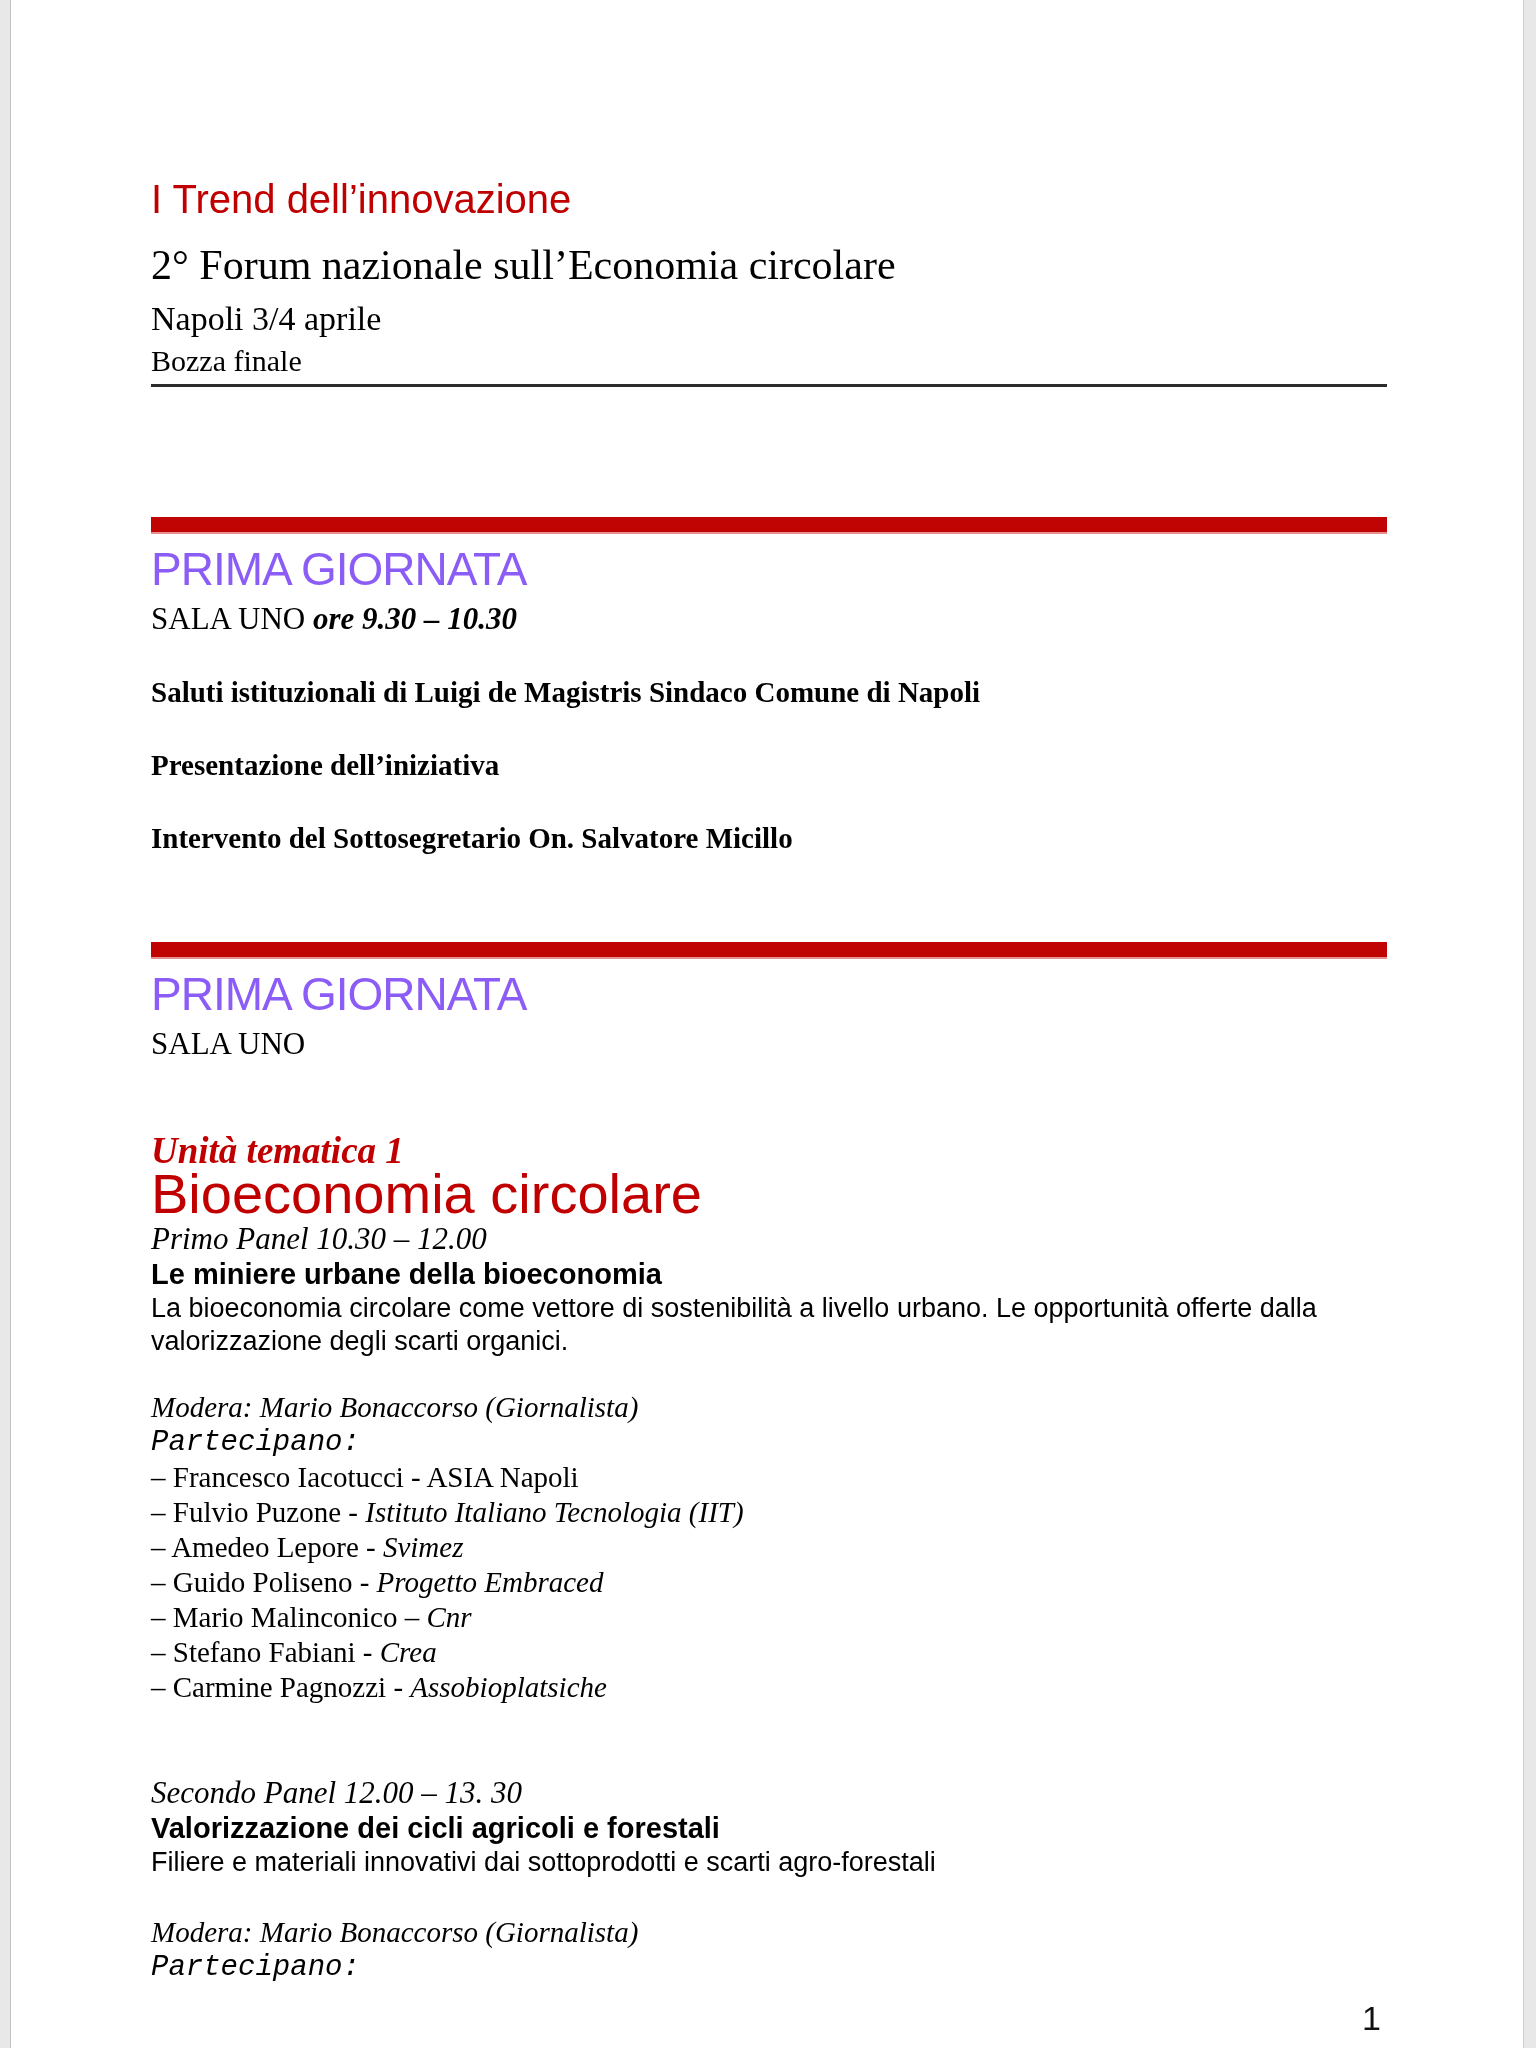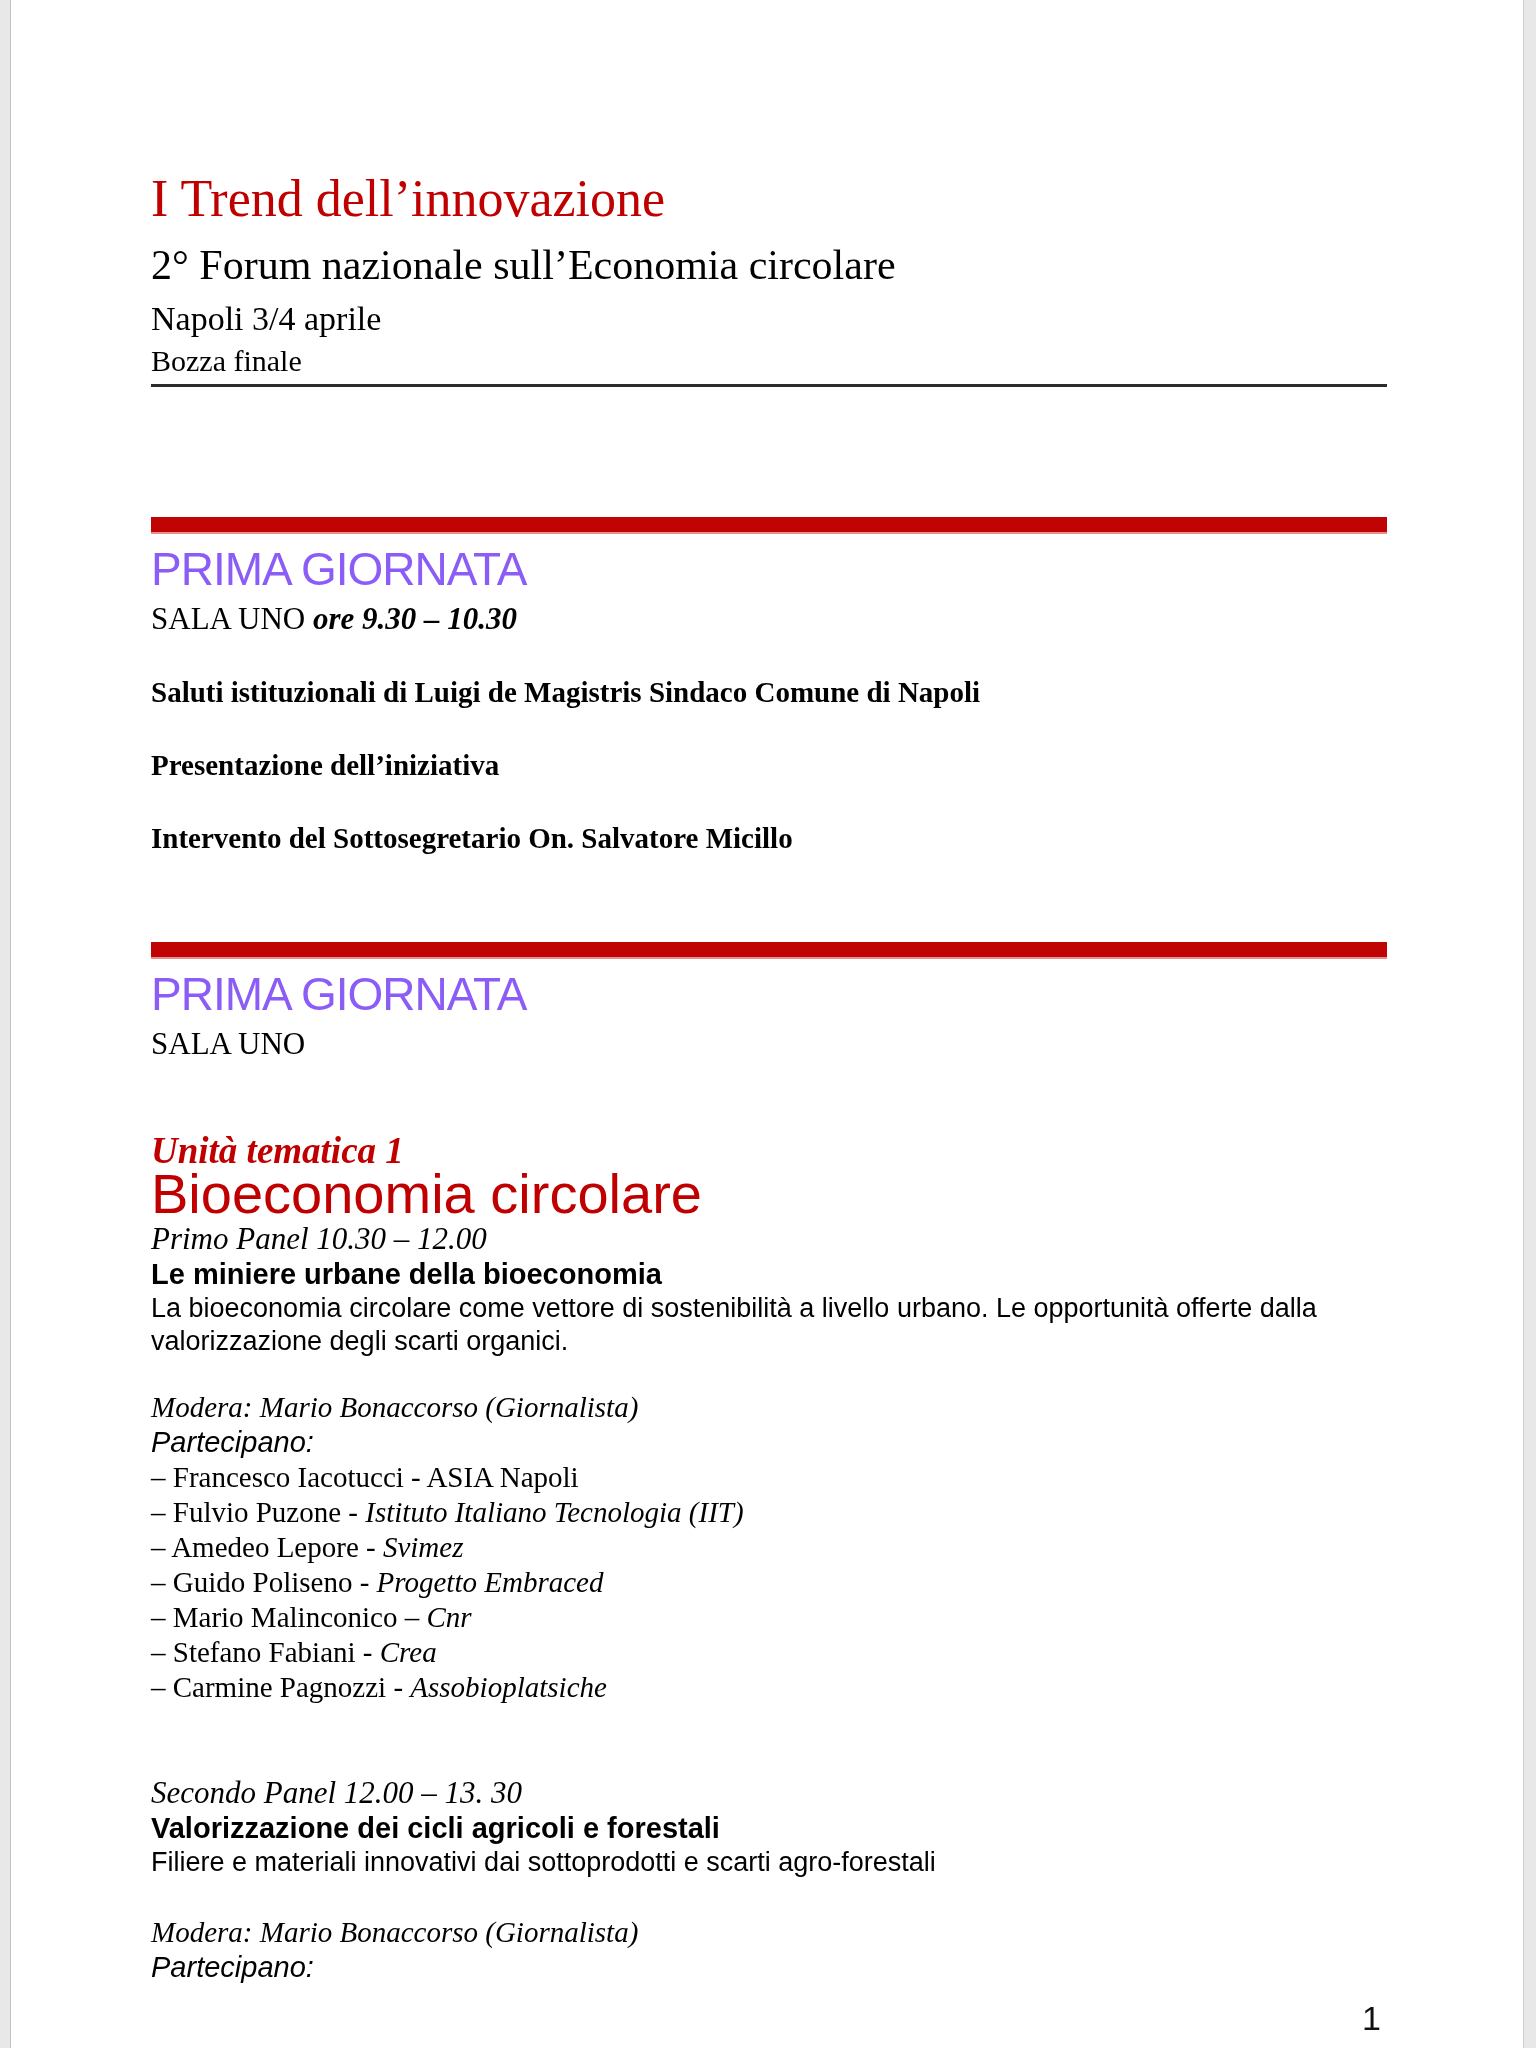--- a/index.html
+++ b/index.html
@@ -20,23 +20,23 @@
     border-left: 1px solid #c2c2c2;
     border-right: 1px solid #cfcfcf;
     box-sizing: border-box;
   }
   .content {
     padding: 0 136px 0 140px;
   }
 
   .doc-title {
     margin: 166px 0 0 0;
-    font-family: Liberation Serif, serif;
+    font-family: Liberation Sans, sans-serif;
     font-weight: 400;
-    font-size: 52px;
+    font-size: 40px;
     line-height: 66px;
     color: #c00000;
   }
   .doc-subtitle {
     margin-top: 10px;
     font-family: "Liberation Serif", "DejaVu Serif", serif;
     font-size: 42px;
     line-height: 46px;
     color: #000000;
   }
@@ -132,21 +132,21 @@
   }
   .moderator {
     margin-top: 32px;
     font-family: "Liberation Serif", "DejaVu Serif", serif;
     font-style: italic;
     font-size: 29px;
     line-height: 35px;
   }
   .moderator.second { margin-top: 36px; }
   .participants-label {
-    font-family: Liberation Sans, sans-serif;
+    font-family: Liberation Mono, monospace;
     font-style: italic;
     font-size: 29px;
     line-height: 35px;
   }
   .participant-row {
     font-family: "Liberation Serif", "DejaVu Serif", serif;
     font-size: 29px;
     line-height: 35px;
   }
   .participant-row .org-italic { font-style: italic; }

